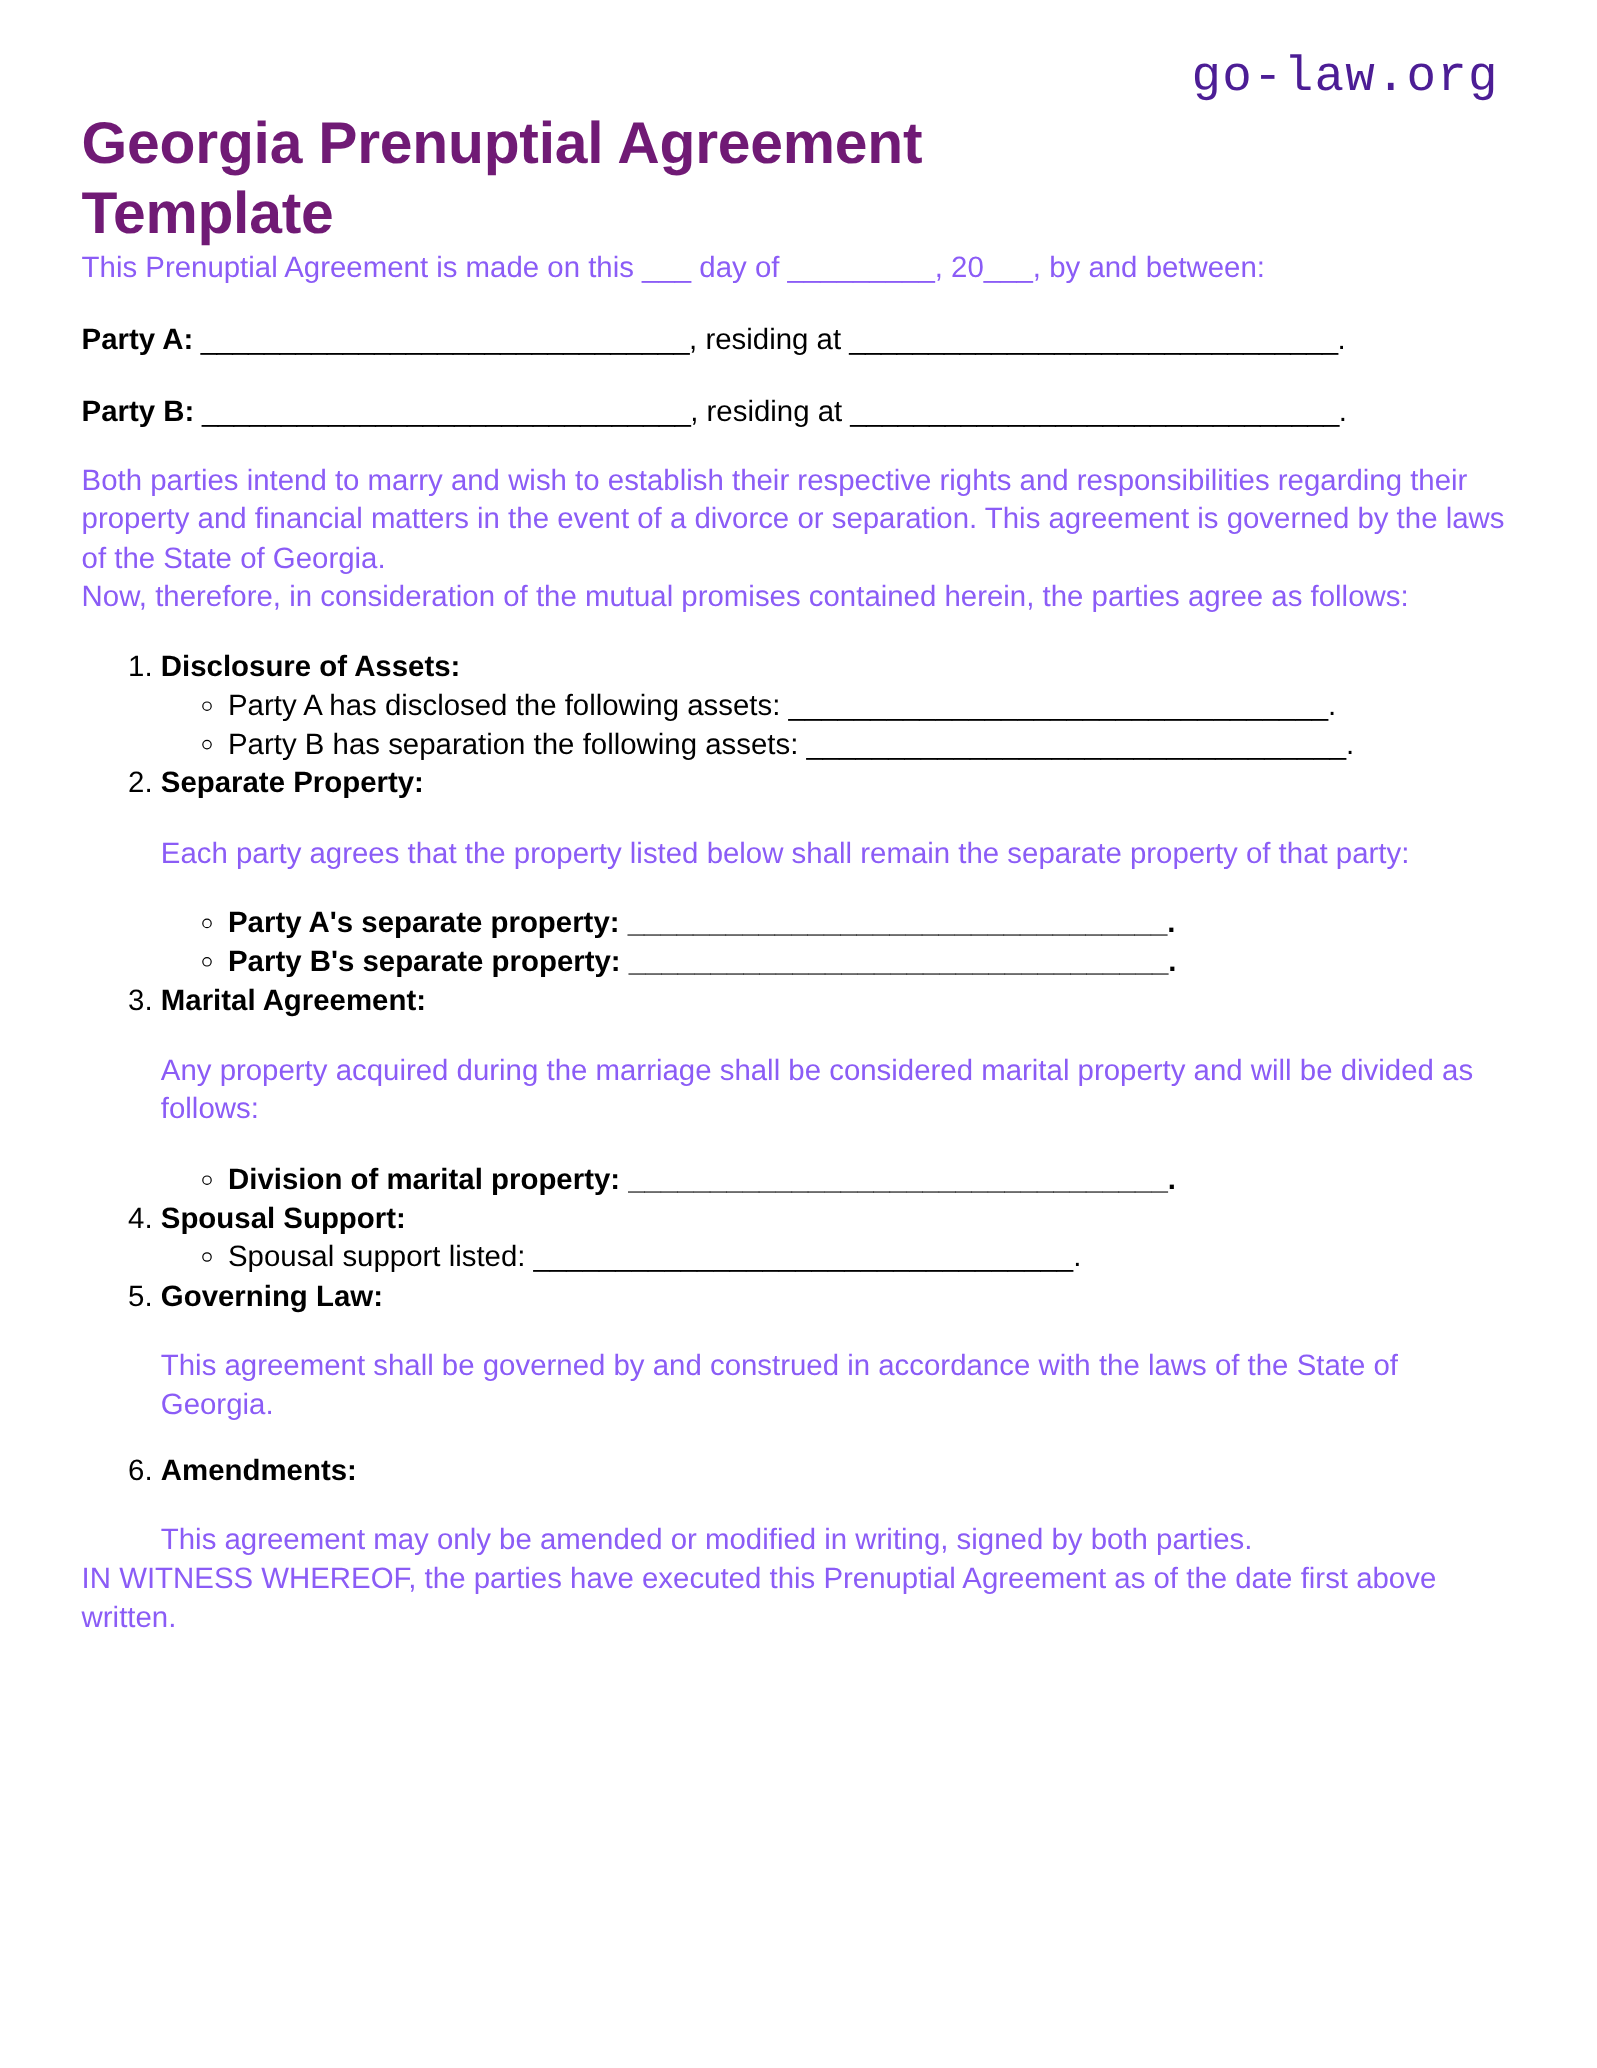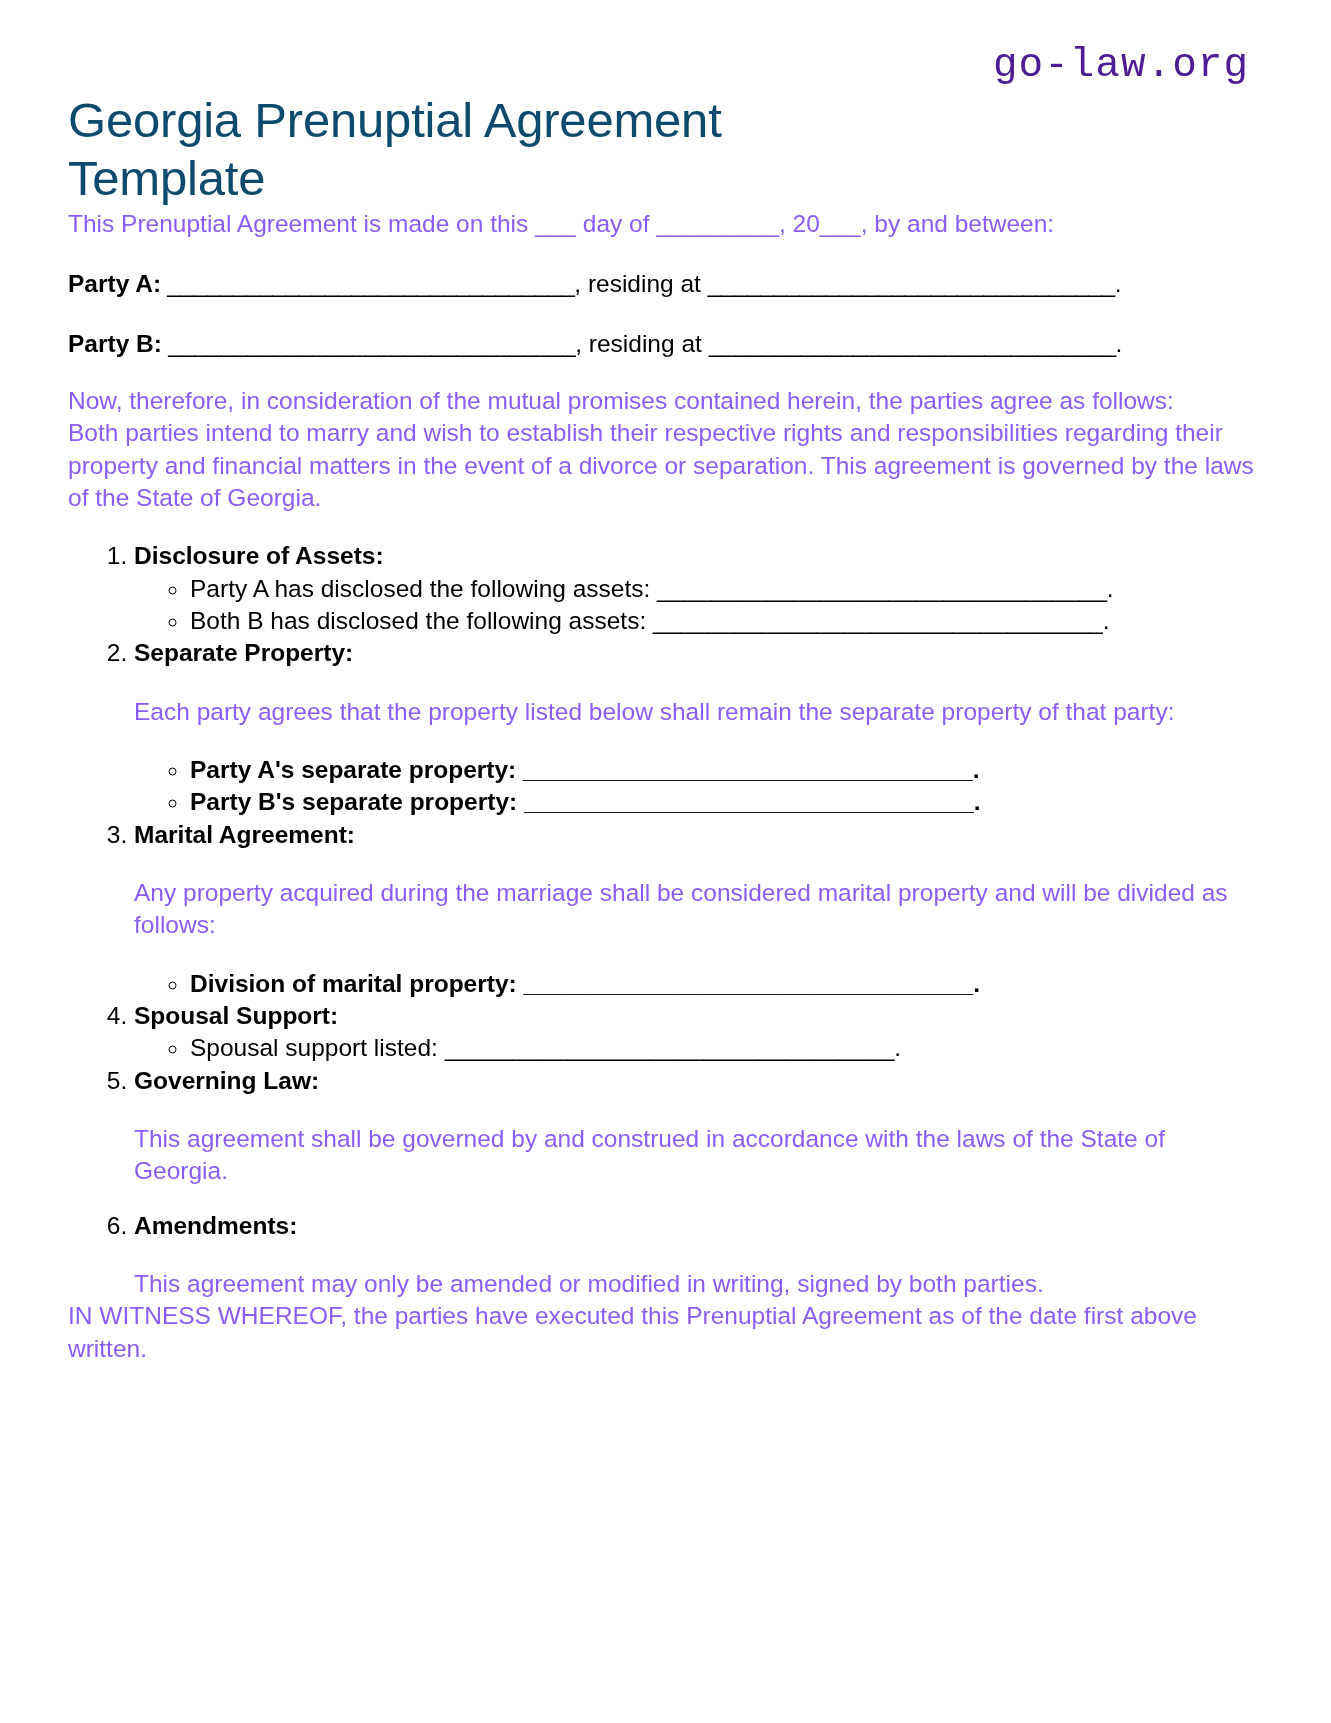--- a/index.html
+++ b/index.html
@@ -33,27 +33,27 @@
   .logo {
     font-family: "Liberation Mono", "DejaVu Sans Mono", monospace;
     font-size: 41px;
     letter-spacing: 1px;
     color: #4c1d95;
     line-height: 1;
   }
   
   .doc-title {
     font-family: "Liberation Sans Narrow", "Liberation Sans", sans-serif;
-    font-weight: normal;
+    font-weight: bold;
     font-size: 49px;
     line-height: 1.18;
     letter-spacing: -0.2px;
     margin: 6px 0 0 0;
     max-width: 850px;
-    color: #0c4a6e;
+    color: #701a75;
   }
   
   p.body, .sec-body {
     font-size: 24.5px;
     line-height: 1.32;
     margin: 0;
     color: #8b5cf6;
   }
   .intro-line {
     margin-top: 38px;
@@ -134,31 +134,31 @@
   <p class="body intro-line">This Prenuptial Agreement is made on this ___ day of _________, 20___, by and between:</p>
 
   <p class="party-line">
     <span class="lbl">Party A:</span><span class="blank"> _______________________________</span><span>, residing at </span><span class="blank">_______________________________.</span>
   </p>
 
   <p class="party-line">
     <span class="lbl">Party B:</span><span class="blank"> _______________________________</span><span>, residing at </span><span class="blank">_______________________________.</span>
   </p>
 
+  <p class="body para">Both parties intend to marry and wish to establish their respective rights and responsibilities regarding their property and financial matters in the event of a divorce or separation. This agreement is governed by the laws of the State of Georgia.</p>
+
   <p class="body para2">Now, therefore, in consideration of the mutual promises contained herein, the parties agree as follows:</p>
-
-  <p class="body para">Both parties intend to marry and wish to establish their respective rights and responsibilities regarding their property and financial matters in the event of a divorce or separation. This agreement is governed by the laws of the State of Georgia.</p>
 
   <ol class="sections">
 
     <li>
       <span class="sec-head">Disclosure of Assets:</span>
       <ul class="subitems">
         <li>Party A has disclosed the following assets: _________________________________.</li>
-        <li>Both B has disclosed the following assets: _________________________________.</li>
+        <li>Party B has separation the following assets: _________________________________.</li>
       </ul>
     </li>
 
     <li>
       <span class="sec-head">Separate Property:</span>
       <div class="sec-body">Each party agrees that the property listed below shall remain the separate property of that party:</div>
       <ul class="subitems">
         <li>Party A's separate property: _________________________________.</li>
         <li>Party B's separate property: _________________________________.</li>
       </ul>

